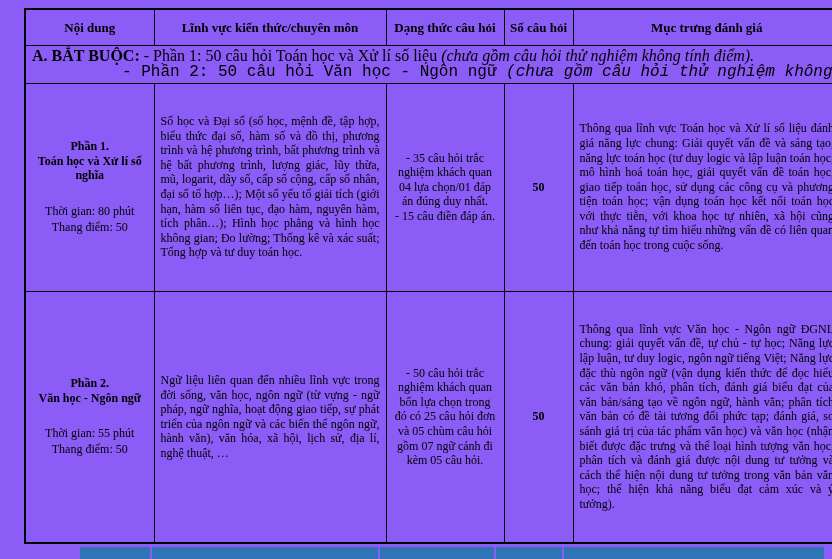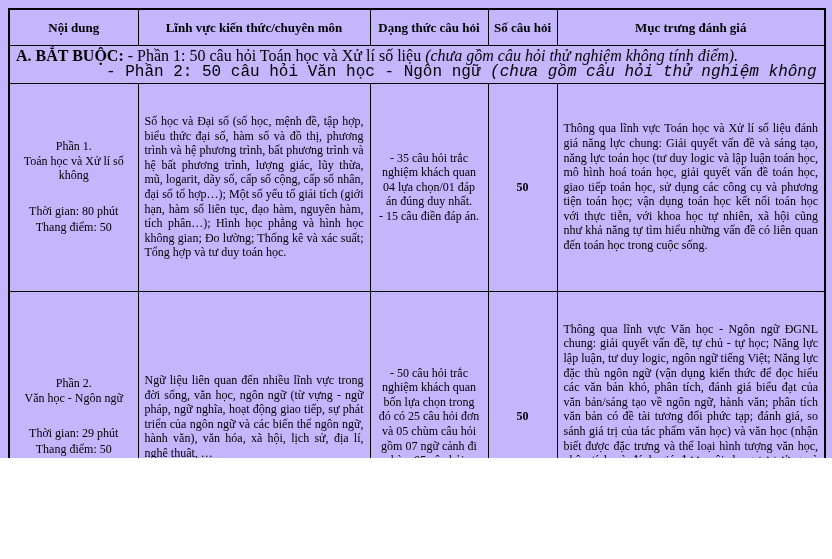--- a/index.html
+++ b/index.html
@@ -4,24 +4,24 @@
 <style>
   * { box-sizing: border-box; }
   html, body {
     margin: 0; padding: 0;
     background: #ffffff;
     font-family: "Liberation Serif", "DejaVu Serif", serif;
     color: #000;
   }
   .page {
     position: relative;
-    width: 832px; height: 458px;
-    padding: 8px 8px 0 8px;
+    width: 832px; height: 559px;
+    padding: 8px 8px 0 24px;
     overflow: hidden;
-    background: #c4b5fd;
+    background: #8b5cf6;
   }
   table.exam-table {
     width: 816px;
     table-layout: fixed;
     border-collapse: collapse;
     border: 2px solid #000;
   }
   th, td {
     border: 1px solid #000;
     padding: 2px 5px;
@@ -47,21 +47,21 @@
   .section-line.indent { padding-left: 90px; font-family: Liberation Mono, monospace; }
   .b { font-weight: bold; }
   .i { font-style: italic; }
   tr.part-row td {
     font-size: 12px;
     line-height: 14.6px;
   }
   tr.part-row-1 { height: 208px; }
   tr.part-row-2 { height: 252px; }
   td.cell-name { text-align: center; font-size: 12.2px; }
-  .part-title { font-weight: normal; }
+  .part-title { font-weight: bold; }
   .part-meta { margin-top: 20px; }
   .part-meta div { line-height: 16px; }
   td.cell-knowledge { text-align: justify; padding: 2px 6px; }
   td.cell-format { text-align: center; white-space: pre-line; padding: 2px 7px; }
   td.cell-count { text-align: center; font-size: 12.5px; font-weight: bold; }
   td.cell-objective { text-align: justify; padding: 2px 6px; }
   .strip {
     display: flex;
     column-gap: 2px;
     margin-left: 56px;
@@ -104,42 +104,42 @@
         <td colspan="5">
           <div class="section-line"><span class="b">A. BẮT BUỘC:</span> <span>- Phần 1: 50 câu hỏi Toán học và Xử lí số liệu</span> <span class="i">(chưa gồm câu hỏi thử nghiệm không tính điểm).</span></div>
           <div class="section-line indent"><span>- Phần 2: 50 câu hỏi Văn học - Ngôn ngữ</span> <span class="i">(chưa gồm câu hỏi thử nghiệm không tính điểm).</span></div>
         </td>
       </tr>
 
       <tr class="part-row part-row-1">
         <td class="cell-name">
           <div class="part-title">
             <div>Phần 1.</div>
-            <div>Toán học và Xử lí số không</div>
+            <div>Toán học và Xử lí số nghĩa</div>
           </div>
           <div class="part-meta">
             <div>Thời gian: 80 phút</div>
             <div>Thang điểm: 50</div>
           </div>
         </td>
         <td class="cell-knowledge">Số học và Đại số (số học, mệnh đề, tập hợp, biểu thức đại số, hàm số và đồ thị, phương trình và hệ phương trình, bất phương trình và hệ bất phương trình, lượng giác, lũy thừa, mũ, logarit, dãy số, cấp số cộng, cấp số nhân, đại số tổ hợp…); Một số yếu tố giải tích (giới hạn, hàm số liên tục, đạo hàm, nguyên hàm, tích phân…); Hình học phẳng và hình học không gian; Đo lường; Thống kê và xác suất; Tổng hợp và tư duy toán học.</td>
         <td class="cell-format">- 35 câu hỏi trắc nghiệm khách quan 04 lựa chọn/01 đáp án đúng duy nhất.
 - 15 câu điền đáp án.</td>
         <td class="cell-count">50</td>
         <td class="cell-objective">Thông qua lĩnh vực Toán học và Xử lí số liệu đánh giá năng lực chung: Giải quyết vấn đề và sáng tạo, năng lực toán học (tư duy logic và lập luận toán học, mô hình hoá toán học, giải quyết vấn đề toán học, giao tiếp toán học, sử dụng các công cụ và phương tiện toán học; vận dụng toán học kết nối toán học với thực tiễn, với khoa học tự nhiên, xã hội cũng như khả năng tự tìm hiểu những vấn đề có liên quan đến toán học trong cuộc sống.</td>
       </tr>
 
       <tr class="part-row part-row-2">
         <td class="cell-name">
           <div class="part-title">
             <div>Phần 2.</div>
             <div>Văn học - Ngôn ngữ</div>
           </div>
           <div class="part-meta">
-            <div>Thời gian: 29 phút</div>
+            <div>Thời gian: 55 phút</div>
             <div>Thang điểm: 50</div>
           </div>
         </td>
         <td class="cell-knowledge">Ngữ liệu liên quan đến nhiều lĩnh vực trong đời sống, văn học, ngôn ngữ (từ vựng - ngữ pháp, ngữ nghĩa, hoạt động giao tiếp, sự phát triển của ngôn ngữ và các biến thể ngôn ngữ, hành văn), văn hóa, xã hội, lịch sử, địa lí, nghệ thuật, …</td>
         <td class="cell-format">- 50 câu hỏi trắc nghiệm khách quan bốn lựa chọn trong đó có 25 câu hỏi đơn và 05 chùm câu hỏi gồm 07 ngữ cảnh đi kèm 05 câu hỏi.</td>
         <td class="cell-count">50</td>
         <td class="cell-objective">Thông qua lĩnh vực Văn học - Ngôn ngữ ĐGNL chung: giải quyết vấn đề, tự chủ - tự học; Năng lực lập luận, tư duy logic, ngôn ngữ tiếng Việt; Năng lực đặc thù ngôn ngữ (vận dụng kiến thức để đọc hiểu các văn bản khó, phân tích, đánh giá biểu đạt của văn bản/sáng tạo về ngôn ngữ, hành văn; phân tích văn bản có đề tài tương đối phức tạp; đánh giá, so sánh giá trị của tác phẩm văn học) và văn học (nhận biết được đặc trưng và thể loại hình tượng văn học, phân tích và đánh giá được nội dung tư tưởng và cách thể hiện nội dung tư tưởng trong văn bản văn học; thể hiện khả năng biểu đạt cảm xúc và ý tưởng).</td>
       </tr>
     </tbody>
   </table>

